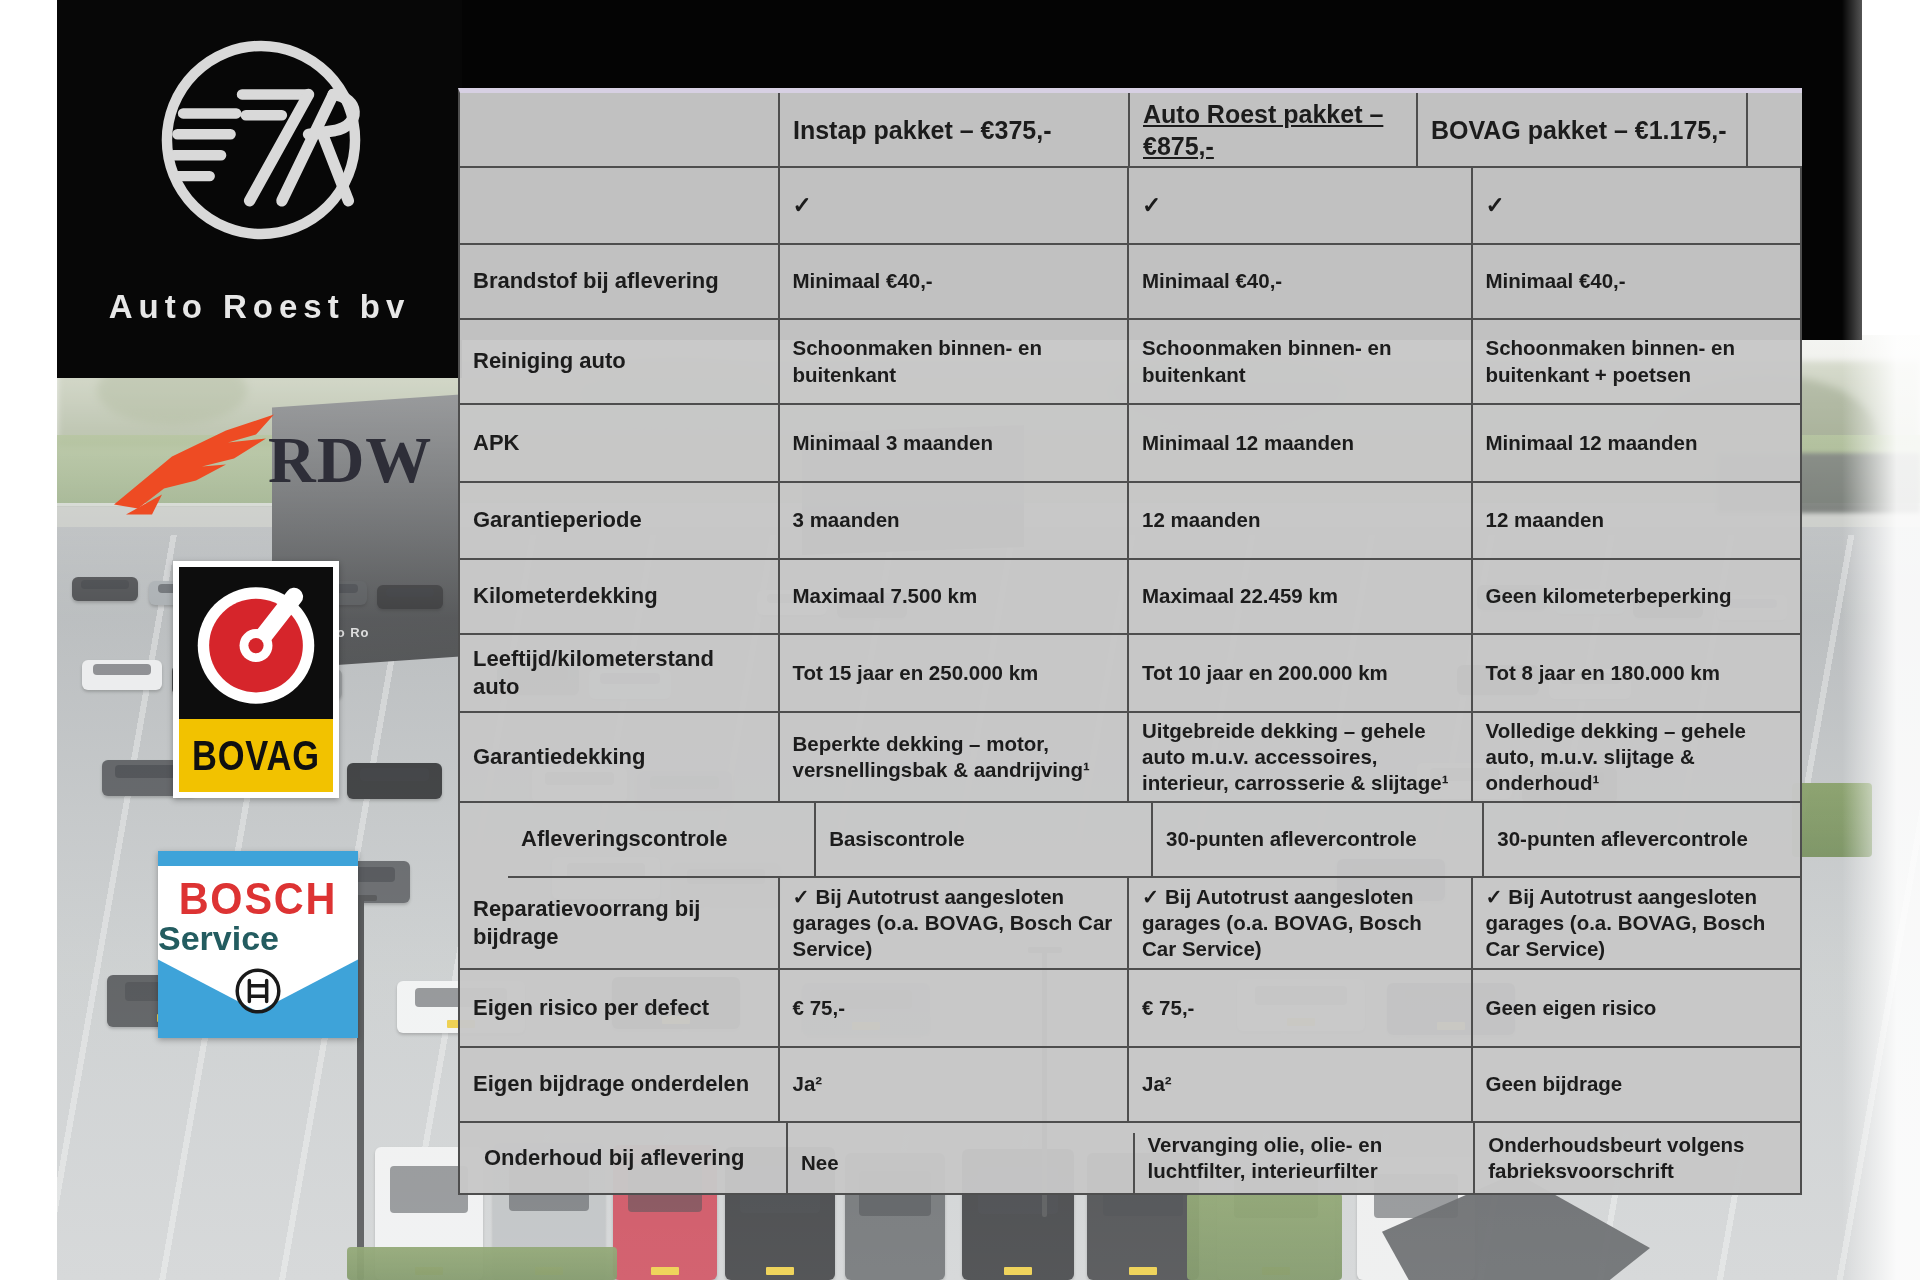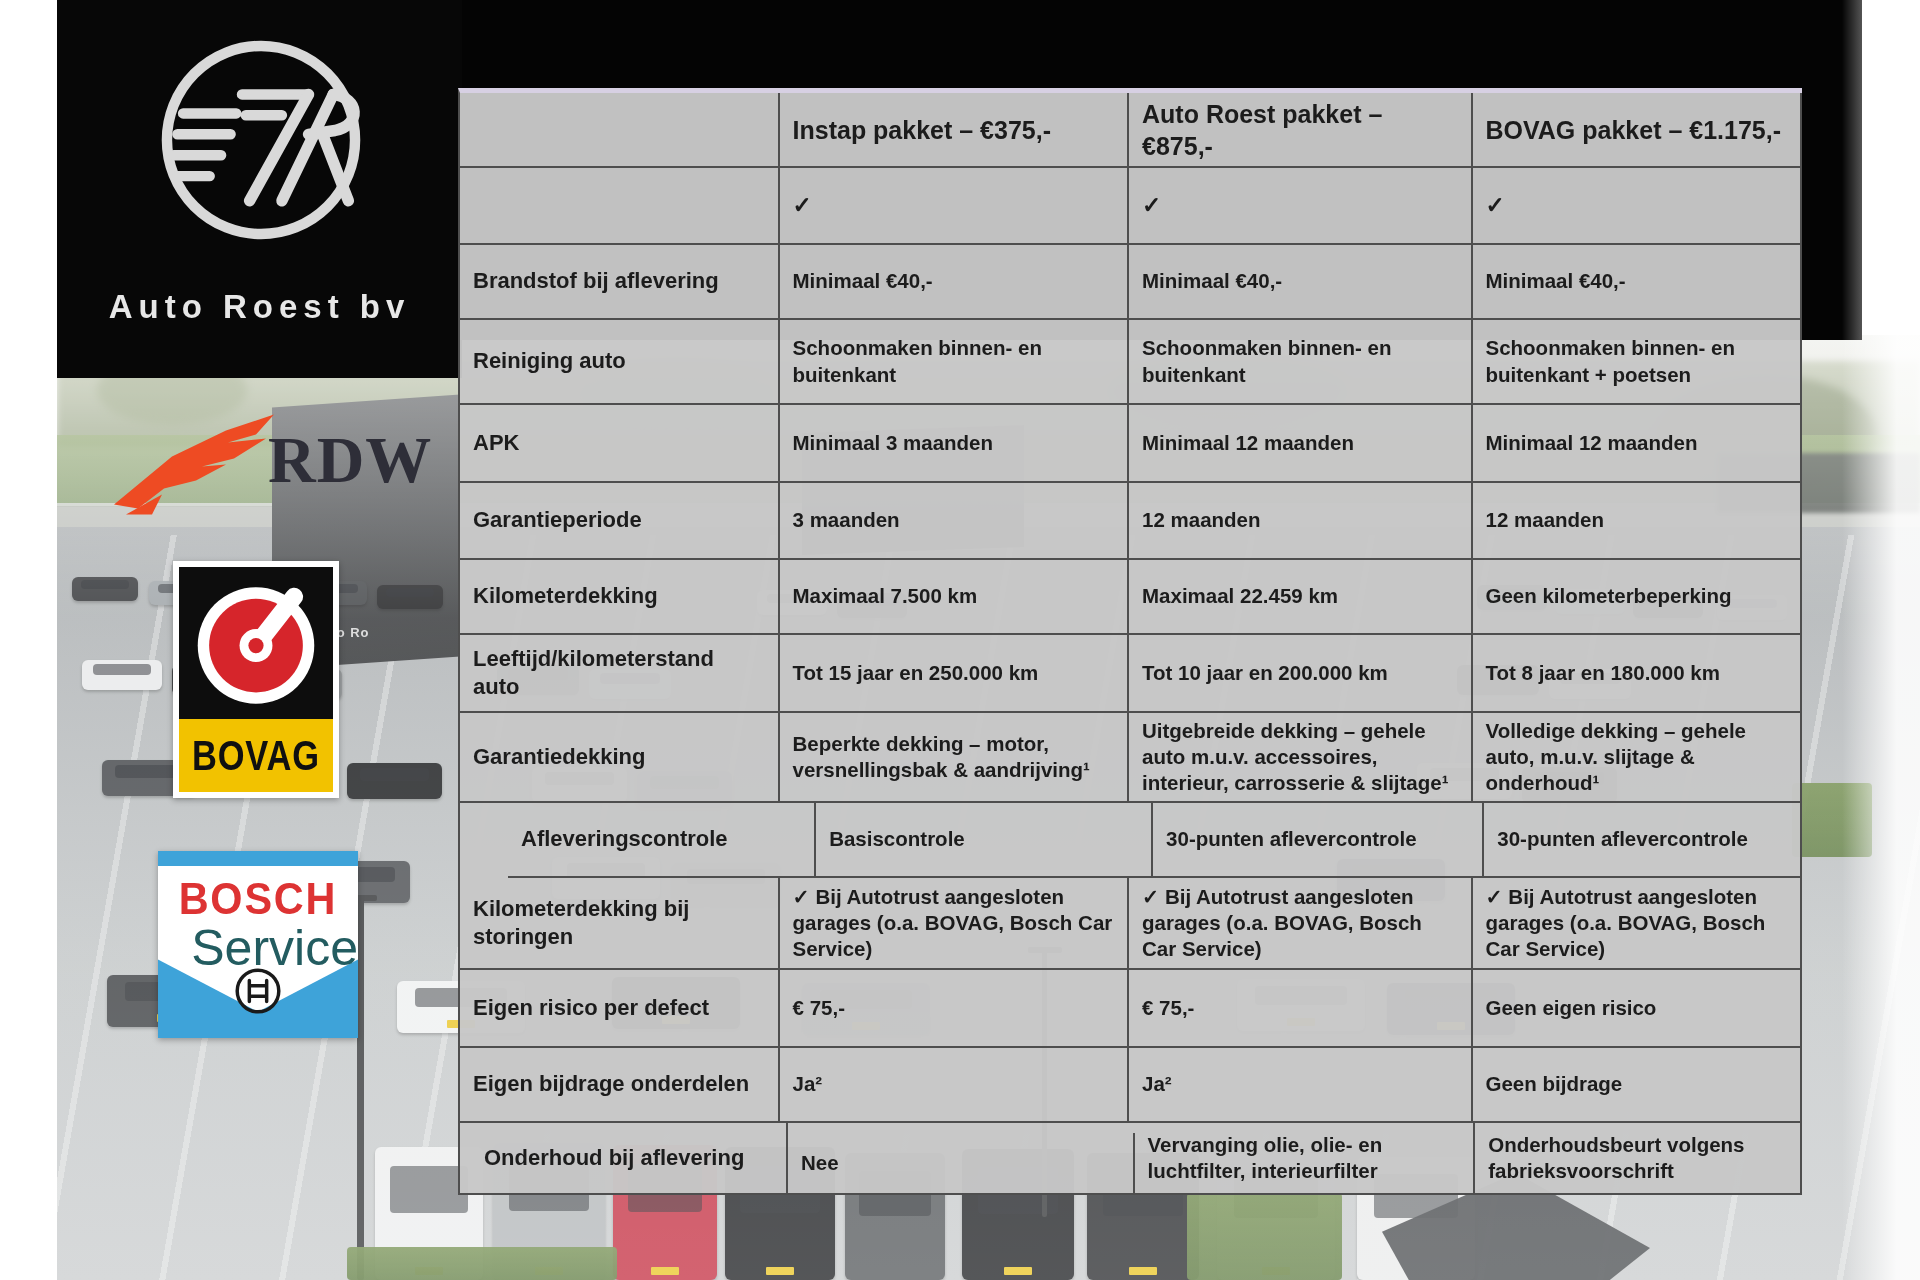--- a/index.html
+++ b/index.html
@@ -57,22 +57,22 @@
   .bovag-yellow{height:73px;background:#f2c200;display:flex;align-items:center;justify-content:center;}
   .bovag-word{font-size:42px;font-weight:700;color:#101010;transform:scaleX(.82);letter-spacing:1px;}
 
   
   .bosch{position:absolute;left:158px;top:851px;width:200px;height:187px;background:#3ea3d9;
          box-shadow:0 2px 6px rgba(0,0,0,.3);}
   .bosch-shield{position:absolute;inset:0;background:#ffffff;
         clip-path:polygon(0 8%,100% 8%,100% 58%,50% 86%,0 58%);}
   .bosch-word{position:absolute;left:0;right:0;top:22px;text-align:center;color:#dd3333;
               font-weight:700;font-size:45px;letter-spacing:2px;transform:scaleX(.92);}
-  .service-word{position:absolute;left:0;right:0;top:68px;text-align:right;color:#235c60;
-              font-weight:400;font-size:50px;}
+  .service-word{position:absolute;left:0;right:0;top:68px;text-align:left;color:#235c60;
+              font-weight:700;font-size:34px;}
   .bosch-icon{position:absolute;left:50%;top:114px;transform:translateX(-50%);}
 
   
   .pkg-table{position:absolute;left:458px;top:88px;width:1344px;background:rgba(199,199,199,.97);
              border-top:5px solid #d7d0e3;border-left:2px solid #4e4e4e;box-sizing:border-box;}
   .trow{display:flex;border-bottom:2px solid #4e4e4e;box-sizing:border-box;}
   .tcell{box-sizing:border-box;padding:6px 14px 6px 13px;display:flex;align-items:center;
          border-right:2px solid #4e4e4e;font-weight:700;color:#1c1c1c;font-size:20.5px;line-height:1.28;}
   .tcell.th{font-size:25px;}
   .tcell.lbl{font-size:22px;}
@@ -297,21 +297,21 @@
     <svg class="bosch-icon" width="52" height="52" viewBox="0 0 60 60" fill="none" stroke="#1a1a1a" stroke-width="4" stroke-linecap="round">
       <circle cx="30" cy="30" r="24"></circle>
       <path d="M20,18 V42 M40,18 V42 M20,24 H40 M20,36 H40"></path>
     </svg>
   </div>
 
   <div class="pkg-table" id="pkgTable">
       <div class="trow" style="height: 75px;">
         <div class="tcell lbl" style="width: 320px;"></div>
         <div class="tcell th" style="width: 350px;">Instap pakket – €375,-</div>
-        <div class="tcell th" style="width: 344px;">Auto Roest pakket – €875,-</div>
+        <div class="tcell th" style="width: 288px; text-decoration: underline;">Auto Roest pakket – €875,-</div>
         <div class="tcell th" style="width: 330px;">BOVAG pakket – €1.175,-</div>
       </div>
       <div class="trow" style="height: 77px;">
         <div class="tcell lbl" style="width: 320px;"></div>
         <div class="tcell chk" style="width: 350px;">✓</div>
         <div class="tcell chk" style="width: 344px;">✓</div>
         <div class="tcell chk" style="width: 330px;">✓</div>
       </div>
       <div class="trow" style="height: 75px;">
         <div class="tcell lbl" style="width: 320px;">Brandstof bij aflevering</div>
@@ -355,21 +355,21 @@
         <div class="tcell" style="width: 344px;">Uitgebreide dekking – gehele auto m.u.v. accessoires, interieur, carrosserie &amp; slijtage¹</div>
         <div class="tcell" style="width: 330px;">Volledige dekking – gehele auto, m.u.v. slijtage &amp; onderhoud¹</div>
       </div>
       <div class="trow" style="height: 75px; margin-left: 48px;">
         <div class="tcell lbl" style="width: 320px;">Afleveringscontrole</div>
         <div class="tcell" style="width: 350px;">Basiscontrole</div>
         <div class="tcell" style="width: 344px;">30-punten aflevercontrole</div>
         <div class="tcell" style="width: 330px;">30-punten aflevercontrole</div>
       </div>
       <div class="trow" style="height: 92px;">
-        <div class="tcell lbl" style="width: 320px;">Kilometerdekking bij storingen</div>
+        <div class="tcell lbl" style="width: 320px;">Reparatievoorrang bij bijdrage</div>
         <div class="tcell" style="width: 350px;">✓ Bij Autotrust aangesloten garages (o.a. BOVAG, Bosch Car Service)</div>
         <div class="tcell" style="width: 344px;">✓ Bij Autotrust aangesloten garages (o.a. BOVAG, Bosch Car Service)</div>
         <div class="tcell" style="width: 330px;">✓ Bij Autotrust aangesloten garages (o.a. BOVAG, Bosch Car Service)</div>
       </div>
       <div class="trow" style="height: 78px;">
         <div class="tcell lbl" style="width: 320px;">Eigen risico per defect</div>
         <div class="tcell" style="width: 350px;">€ 75,-</div>
         <div class="tcell" style="width: 344px;">€ 75,-</div>
         <div class="tcell" style="width: 330px;">Geen eigen risico</div>
       </div>

